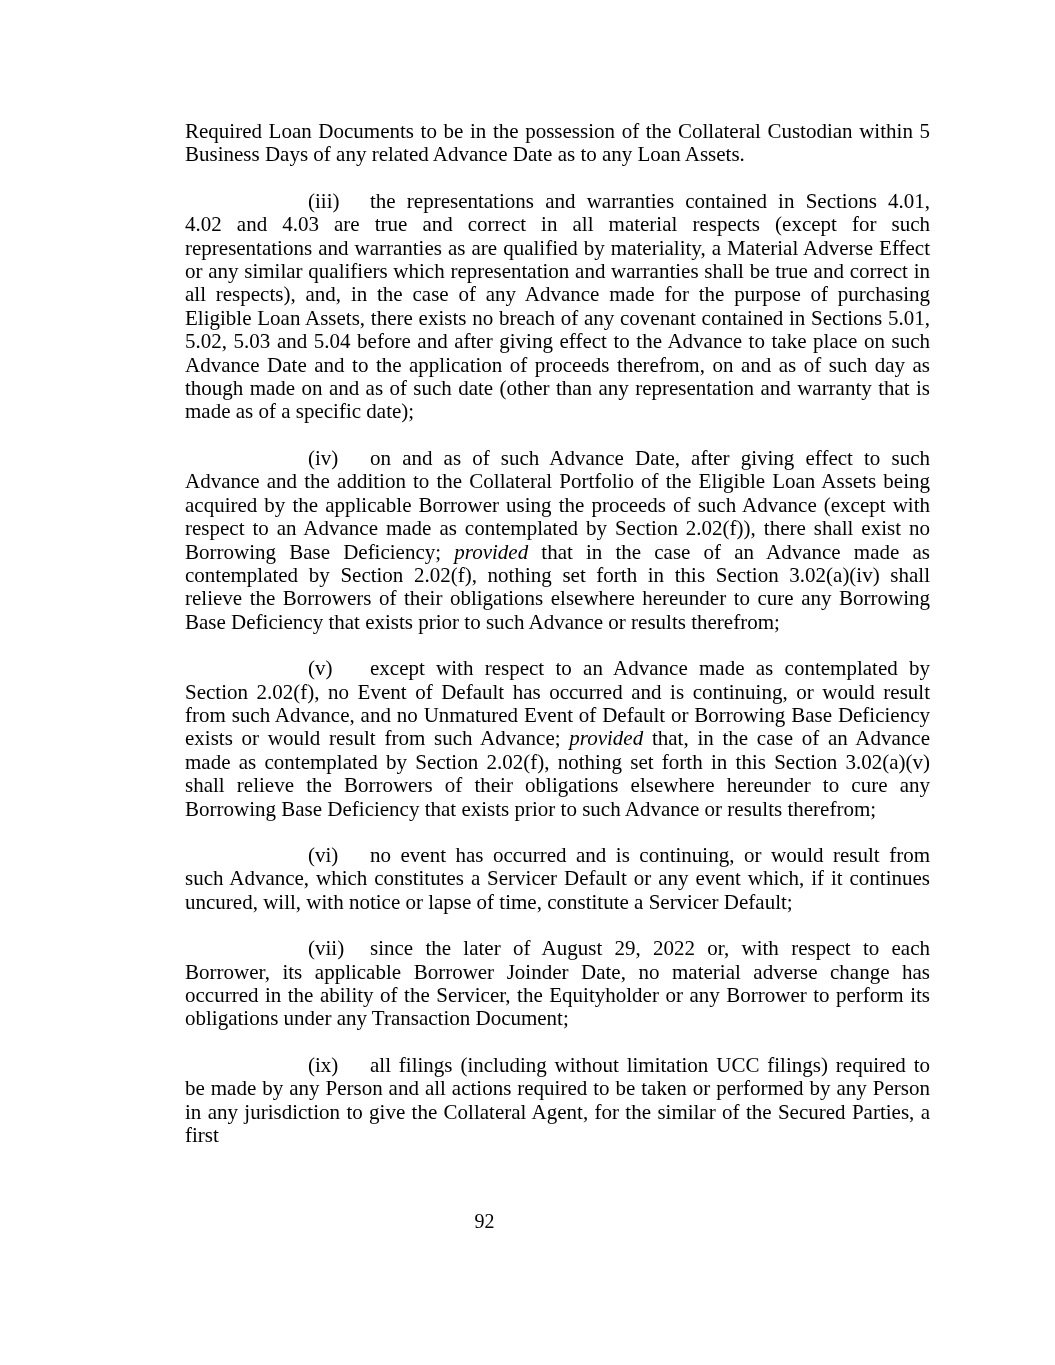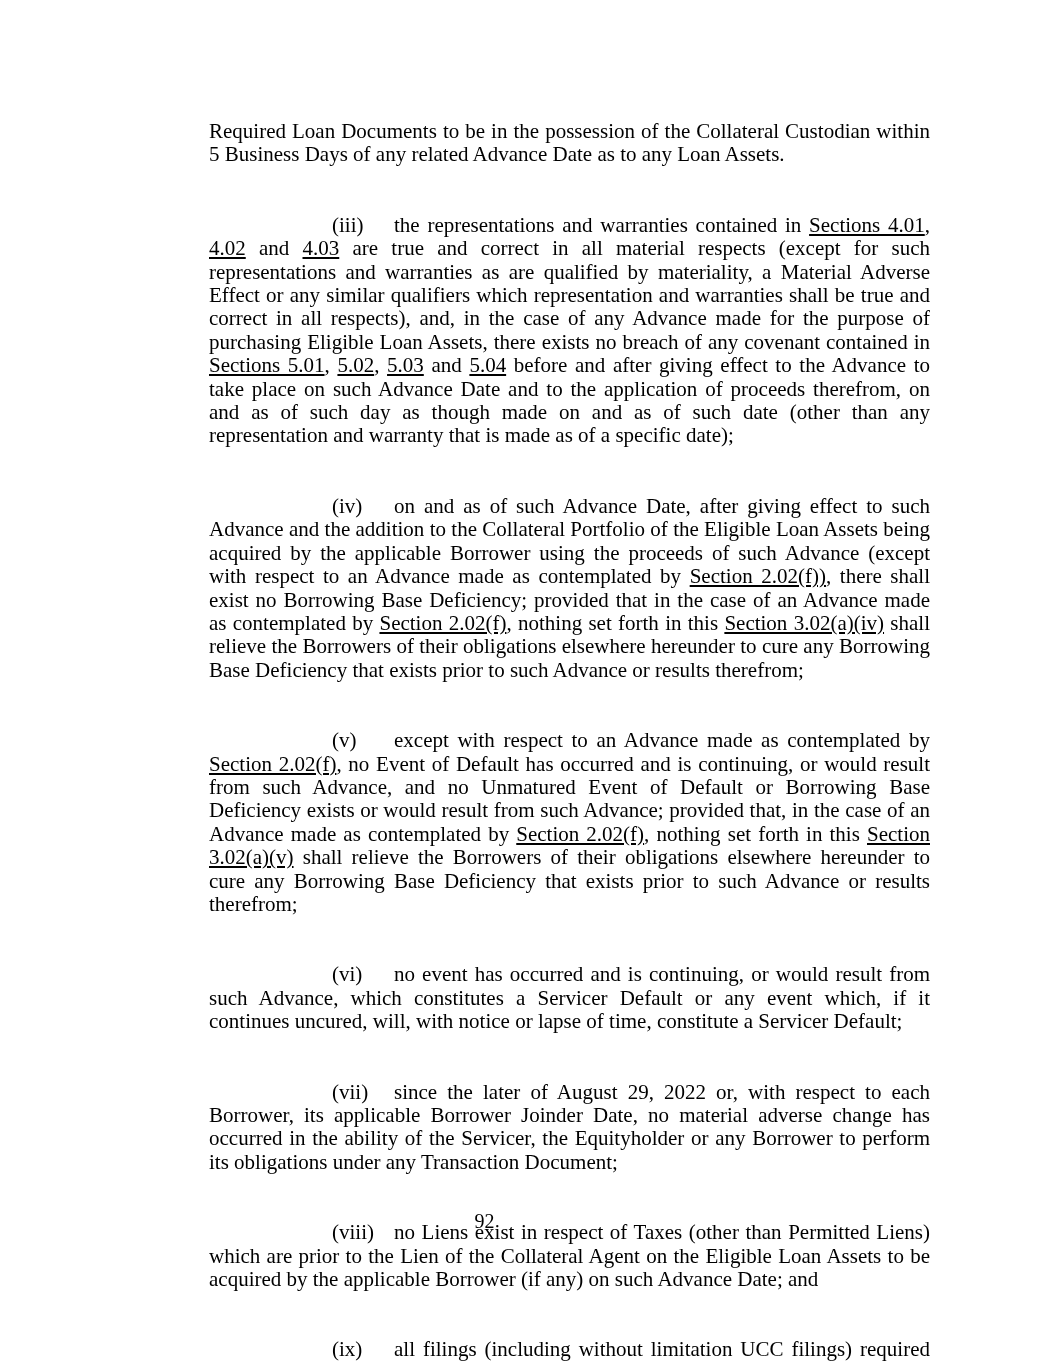--- a/index.html
+++ b/index.html
@@ -14,21 +14,20 @@
     font-family: "Liberation Serif", "DejaVu Serif", serif;
     color: #000000;
     -webkit-font-smoothing: antialiased;
   }
   .page {
     width: 1055px;
     height: 1365px;
     box-sizing: border-box;
     padding-top: 120px;
     overflow: hidden;
-    padding-left: 24px;
   }
   .content {
     margin-left: 185px;
     margin-right: 125px; 
   }
   p.para {
     margin: 0 0 23px 0;
     font-size: 21px;
     line-height: 23.4px;
     text-align: justify;
@@ -37,27 +36,26 @@
   p.para.numbered {
     text-indent: 123px;
   }
   p.para.justify-last {
     text-align-last: justify;
   }
   .pnum {
     display: inline-block;
     min-width: 62px;
     text-indent: 0;
-    margin-top: 24px;
   }
   .run-u {
-    text-decoration: underline;
     text-underline-offset: 2px;
   }
   .run-i {
+    font-style: italic;
   }
   .page-number {
     position: absolute;
     left: 0;
     width: 969px;
     top: 1210px;
     text-align: center;
     font-size: 20px;
     line-height: 23px;
   }
@@ -66,18 +64,17 @@
 <body>
 
 <div class="page">
   <div class="content" id="doc-body">
       <p class="para"><span class="run">Required Loan Documents to be in the possession of the Collateral Custodian within 5 Business Days of any related Advance Date as to any Loan Assets.</span></p>
       <p class="para numbered"><span class="pnum">(iii)</span><span class="run">the representations and warranties contained in </span><span class="run-u">Sections 4.01</span><span class="run">, </span><span class="run-u">4.02</span><span class="run"> and </span><span class="run-u">4.03</span><span class="run"> are true and correct in all material respects (except for such representations and warranties as are qualified by materiality, a Material Adverse Effect or any similar qualifiers which representation and warranties shall be true and correct in all respects), and, in the case of any Advance made for the purpose of purchasing Eligible Loan Assets, there exists no breach of any covenant contained in </span><span class="run-u">Sections 5.01</span><span class="run">, </span><span class="run-u">5.02</span><span class="run">, </span><span class="run-u">5.03</span><span class="run"> and </span><span class="run-u">5.04</span><span class="run"> before and after giving effect to the Advance to take place on such Advance Date and to the application of proceeds therefrom, on and as of such day as though made on and as of such date (other than any representation and warranty that is made as of a specific date);</span></p>
       <p class="para numbered"><span class="pnum">(iv)</span><span class="run">on and as of such Advance Date, after giving effect to such Advance and the addition to the Collateral Portfolio of the Eligible Loan Assets being acquired by the applicable Borrower using the proceeds of such Advance (except with respect to an Advance made as contemplated by </span><span class="run-u">Section 2.02(f))</span><span class="run">, there shall exist no Borrowing Base Deficiency; </span><span class="run-i">provided</span><span class="run"> that in the case of an Advance made as contemplated by </span><span class="run-u">Section 2.02(f)</span><span class="run">, nothing set forth in this </span><span class="run-u">Section 3.02(a)(iv)</span><span class="run"> shall relieve the Borrowers of their obligations elsewhere hereunder to cure any Borrowing Base Deficiency that exists prior to such Advance or results therefrom;</span></p>
       <p class="para numbered"><span class="pnum">(v)</span><span class="run">except with respect to an Advance made as contemplated by </span><span class="run-u">Section 2.02(f)</span><span class="run">, no Event of Default has occurred and is continuing, or would result from such Advance, and no Unmatured Event of Default or Borrowing Base Deficiency exists or would result from such Advance; </span><span class="run-i">provided</span><span class="run"> that, in the case of an Advance made as contemplated by </span><span class="run-u">Section 2.02(f)</span><span class="run">, nothing set forth in this </span><span class="run-u">Section 3.02(a)(v)</span><span class="run"> shall relieve the Borrowers of their obligations elsewhere hereunder to cure any Borrowing Base Deficiency that exists prior to such Advance or results therefrom;</span></p>
       <p class="para numbered"><span class="pnum">(vi)</span><span class="run">no event has occurred and is continuing, or would result from such Advance, which constitutes a Servicer Default or any event which, if it continues uncured, will, with notice or lapse of time, constitute a Servicer Default;</span></p>
       <p class="para numbered"><span class="pnum">(vii)</span><span class="run">since the later of August 29, 2022 or, with respect to each Borrower, its applicable Borrower Joinder Date, no material adverse change has occurred in the ability of the Servicer, the Equityholder or any Borrower to perform its obligations under any Transaction Document;</span></p>
-      <p class="para numbered"><span class="pnum">(viii)</span><span class="run">no Liens exist in respect of Taxes (other than Permitted Liens) which are prior to the Lien of the Collateral Agent on the Eligible Loan Assets to be acquired by the applicable Borrower (if any) on such Advance Date; and</span></p>
       <p class="para numbered justify-last"><span class="pnum">(ix)</span><span class="run">all filings (including without limitation UCC filings) required to be made by any Person and all actions required to be taken or performed by any Person in any jurisdiction to give the Collateral Agent, for the similar of the Secured Parties, a first</span></p>
     </div>
 </div>
 
 <div class="page-number">92</div>
 
 </body></html>

